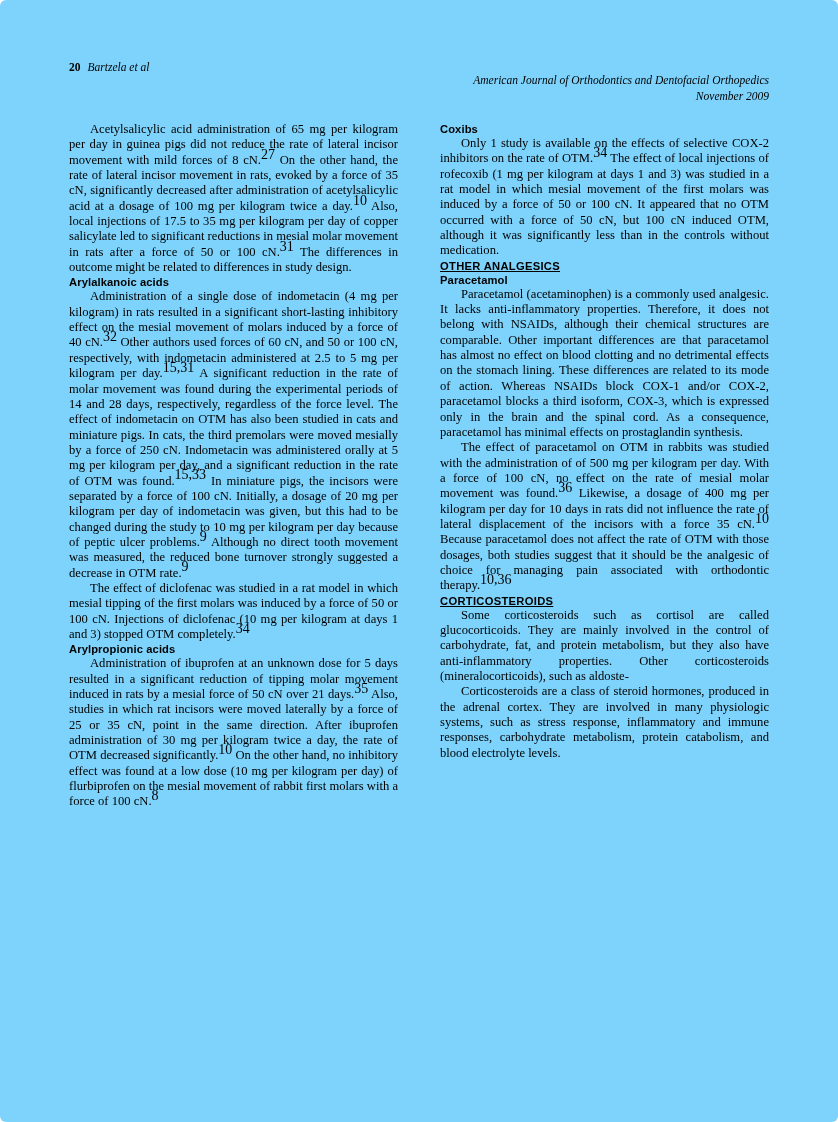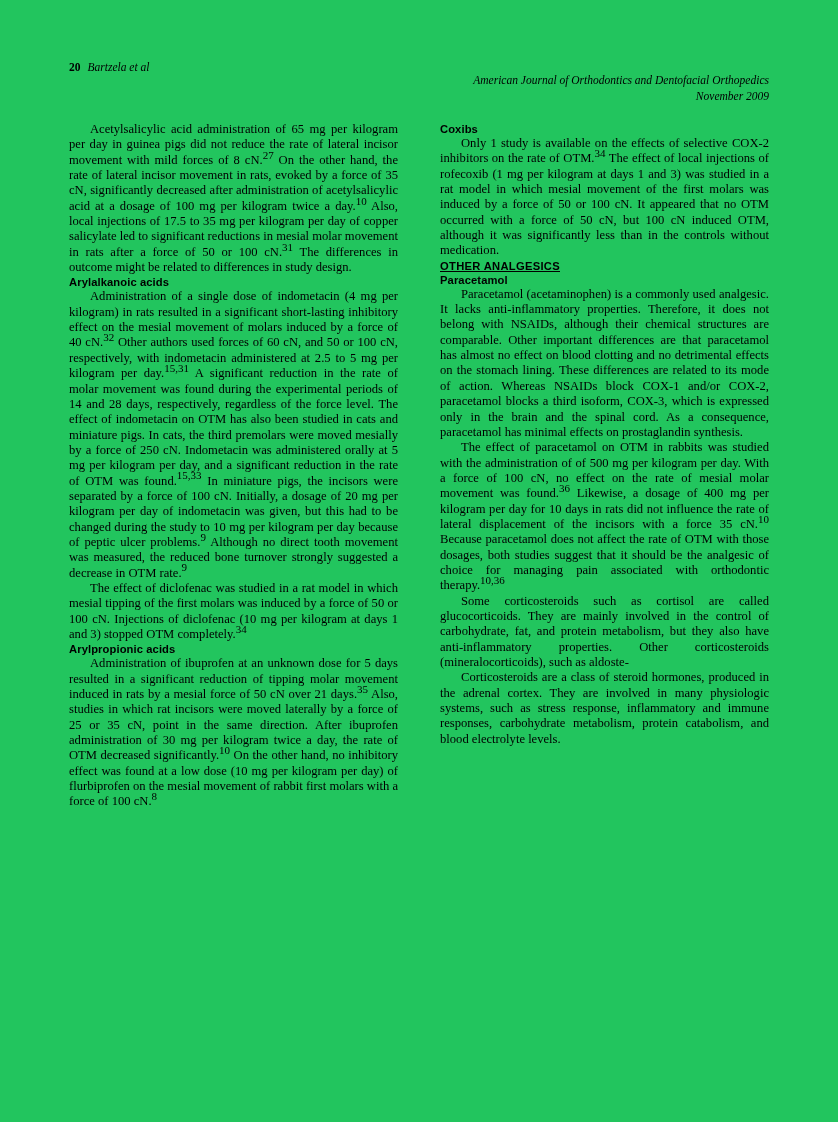--- a/index.html
+++ b/index.html
@@ -14,21 +14,22 @@
     color: #000000;
     position: relative;
     overflow: hidden;
   }
   .page {
     position: absolute;
     left: 0;
     top: 0;
     width: 838px;
     height: 1122px;
-    background: #22c55e;
+    background: #7dd3fc;
+    border-radius: 6px;
   }
 
   
   .running-head {
     position: absolute;
     left: 69px;
     top: 61px;
     width: 700px;
     height: 40px;
   }
@@ -94,21 +95,21 @@
     line-height: 14px;
     letter-spacing: 0.3px;
     text-decoration: underline;
   }
 
   .gap-before-head { margin-top: 13px; }
   .gap-after-head  { margin-top: 7px; }
   .gap-para        { margin-top: 0px; }
 
   sup {
-    font-size: 11px;
+    font-size: 14px;
     vertical-align: super;
     line-height: 0;
     margin-top: 10px;
   }
 </style>
 </head>
 <body>
 
 <div class="page">
 
@@ -143,18 +144,19 @@
 
     <h3 class="sub gap-before-head">Coxibs</h3>
     <p class="body gap-after-head"><span>Only 1 study is available on the effects of selective COX-2 inhibitors on the rate of OTM.</span><sup>34</sup><span> The effect of local injections of rofecoxib (1 mg per kilogram at days 1 and 3) was studied in a rat model in which mesial movement of the first molars was induced by a force of 50 or 100 cN. It appeared that no OTM occurred with a force of 50 cN, but 100 cN induced OTM, although it was significantly less than in the controls without medication.</span></p>
 
     <h2 class="sec gap-before-head">OTHER ANALGESICS</h2>
     <h3 class="sub">Paracetamol</h3>
     <p class="body gap-after-head">Paracetamol (acetaminophen) is a commonly used analgesic. It lacks anti-inflammatory properties. Therefore, it does not belong with NSAIDs, although their chemical structures are comparable. Other important differences are that paracetamol has almost no effect on blood clotting and no detrimental effects on the stomach lining. These differences are related to its mode of action. Whereas NSAIDs block COX-1 and/or COX-2, paracetamol blocks a third isoform, COX-3, which is expressed only in the brain and the spinal cord. As a consequence, paracetamol has minimal effects on prostaglandin synthesis.</p>
 
     <p class="body gap-para"><span>The effect of paracetamol on OTM in rabbits was studied with the administration of of 500 mg per kilogram per day. With a force of 100 cN, no effect on the rate of mesial molar movement was found.</span><sup>36</sup><span> Likewise, a dosage of 400 mg per kilogram per day for 10 days in rats did not influence the rate of lateral displacement of the incisors with a force 35 cN.</span><sup>10</sup><span> Because paracetamol does not affect the rate of OTM with those dosages, both studies suggest that it should be the analgesic of choice for managing pain associated with orthodontic therapy.</span><sup>10,36</sup></p>
 
+    <h2 class="sec gap-before-head">CORTICOSTEROIDS</h2>
     <p class="body gap-para">Some corticosteroids such as cortisol are called glucocorticoids. They are mainly involved in the control of carbohydrate, fat, and protein metabolism, but they also have anti-inflammatory properties. Other corticosteroids (mineralocorticoids), such as aldoste-</p>
     <p class="body gap-after-head">Corticosteroids are a class of steroid hormones, produced in the adrenal cortex. They are involved in many physiologic systems, such as stress response, inflammatory and immune responses, carbohydrate metabolism, protein catabolism, and blood electrolyte levels.</p>
 
   </div>
 
 </div>
 
 </body></html>

